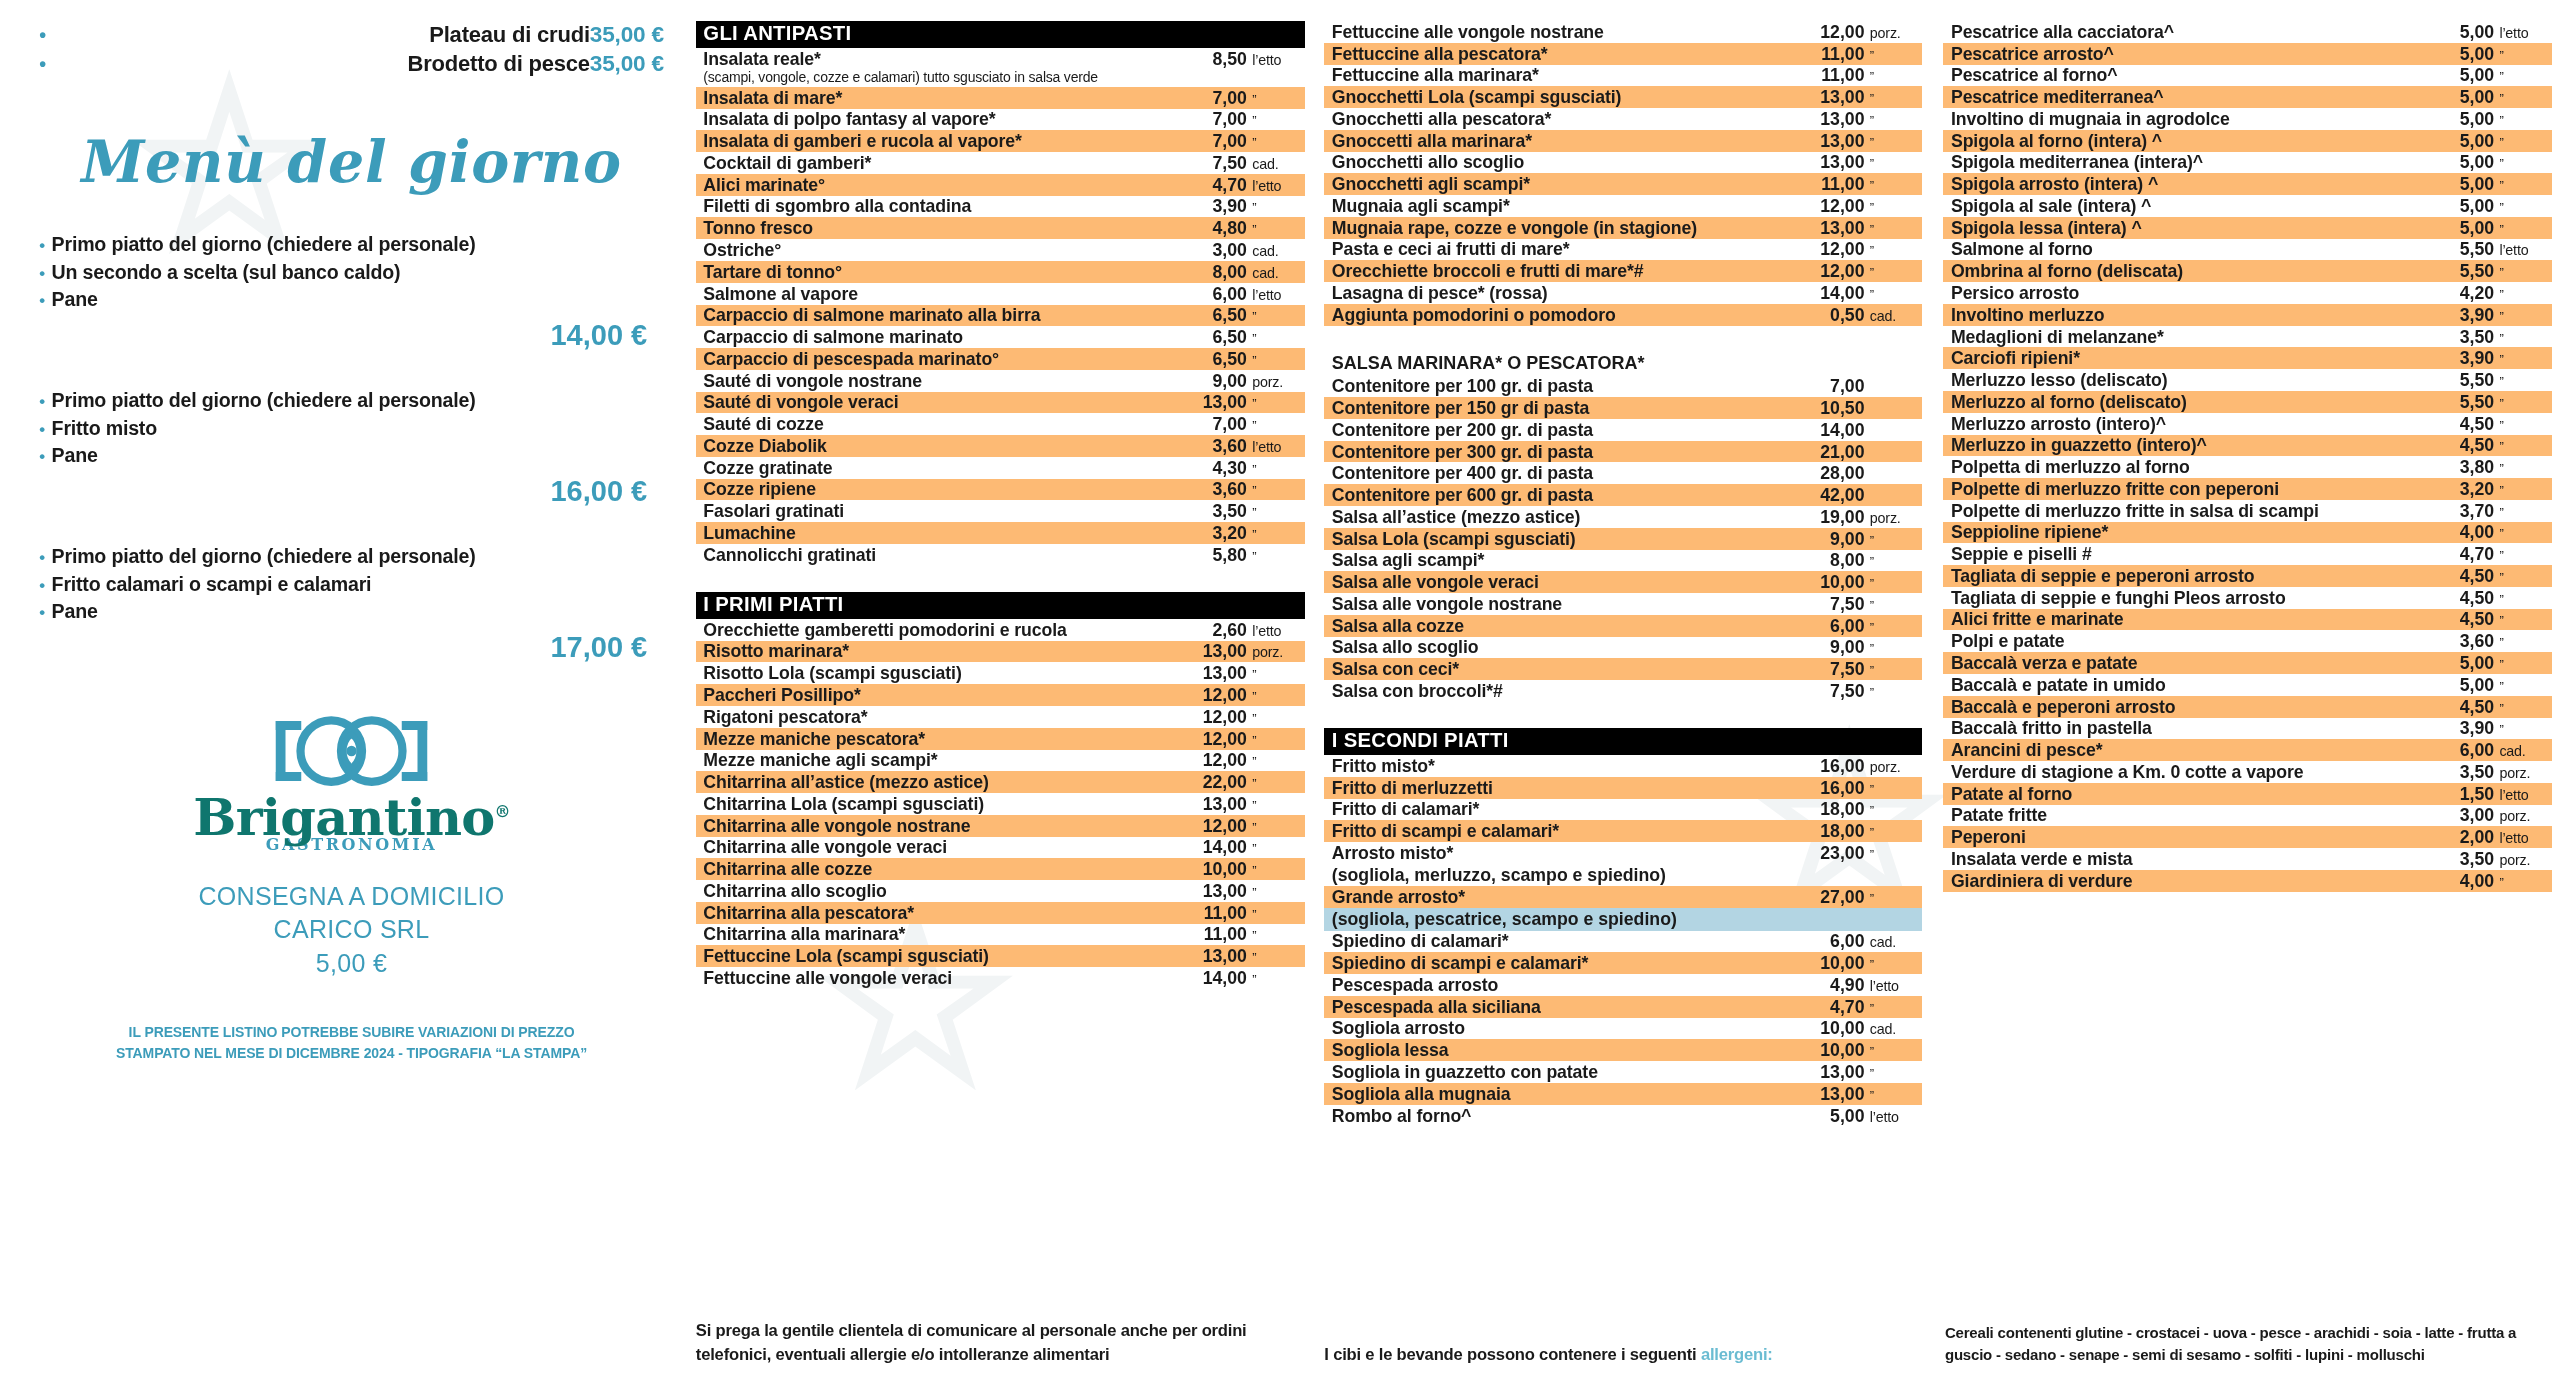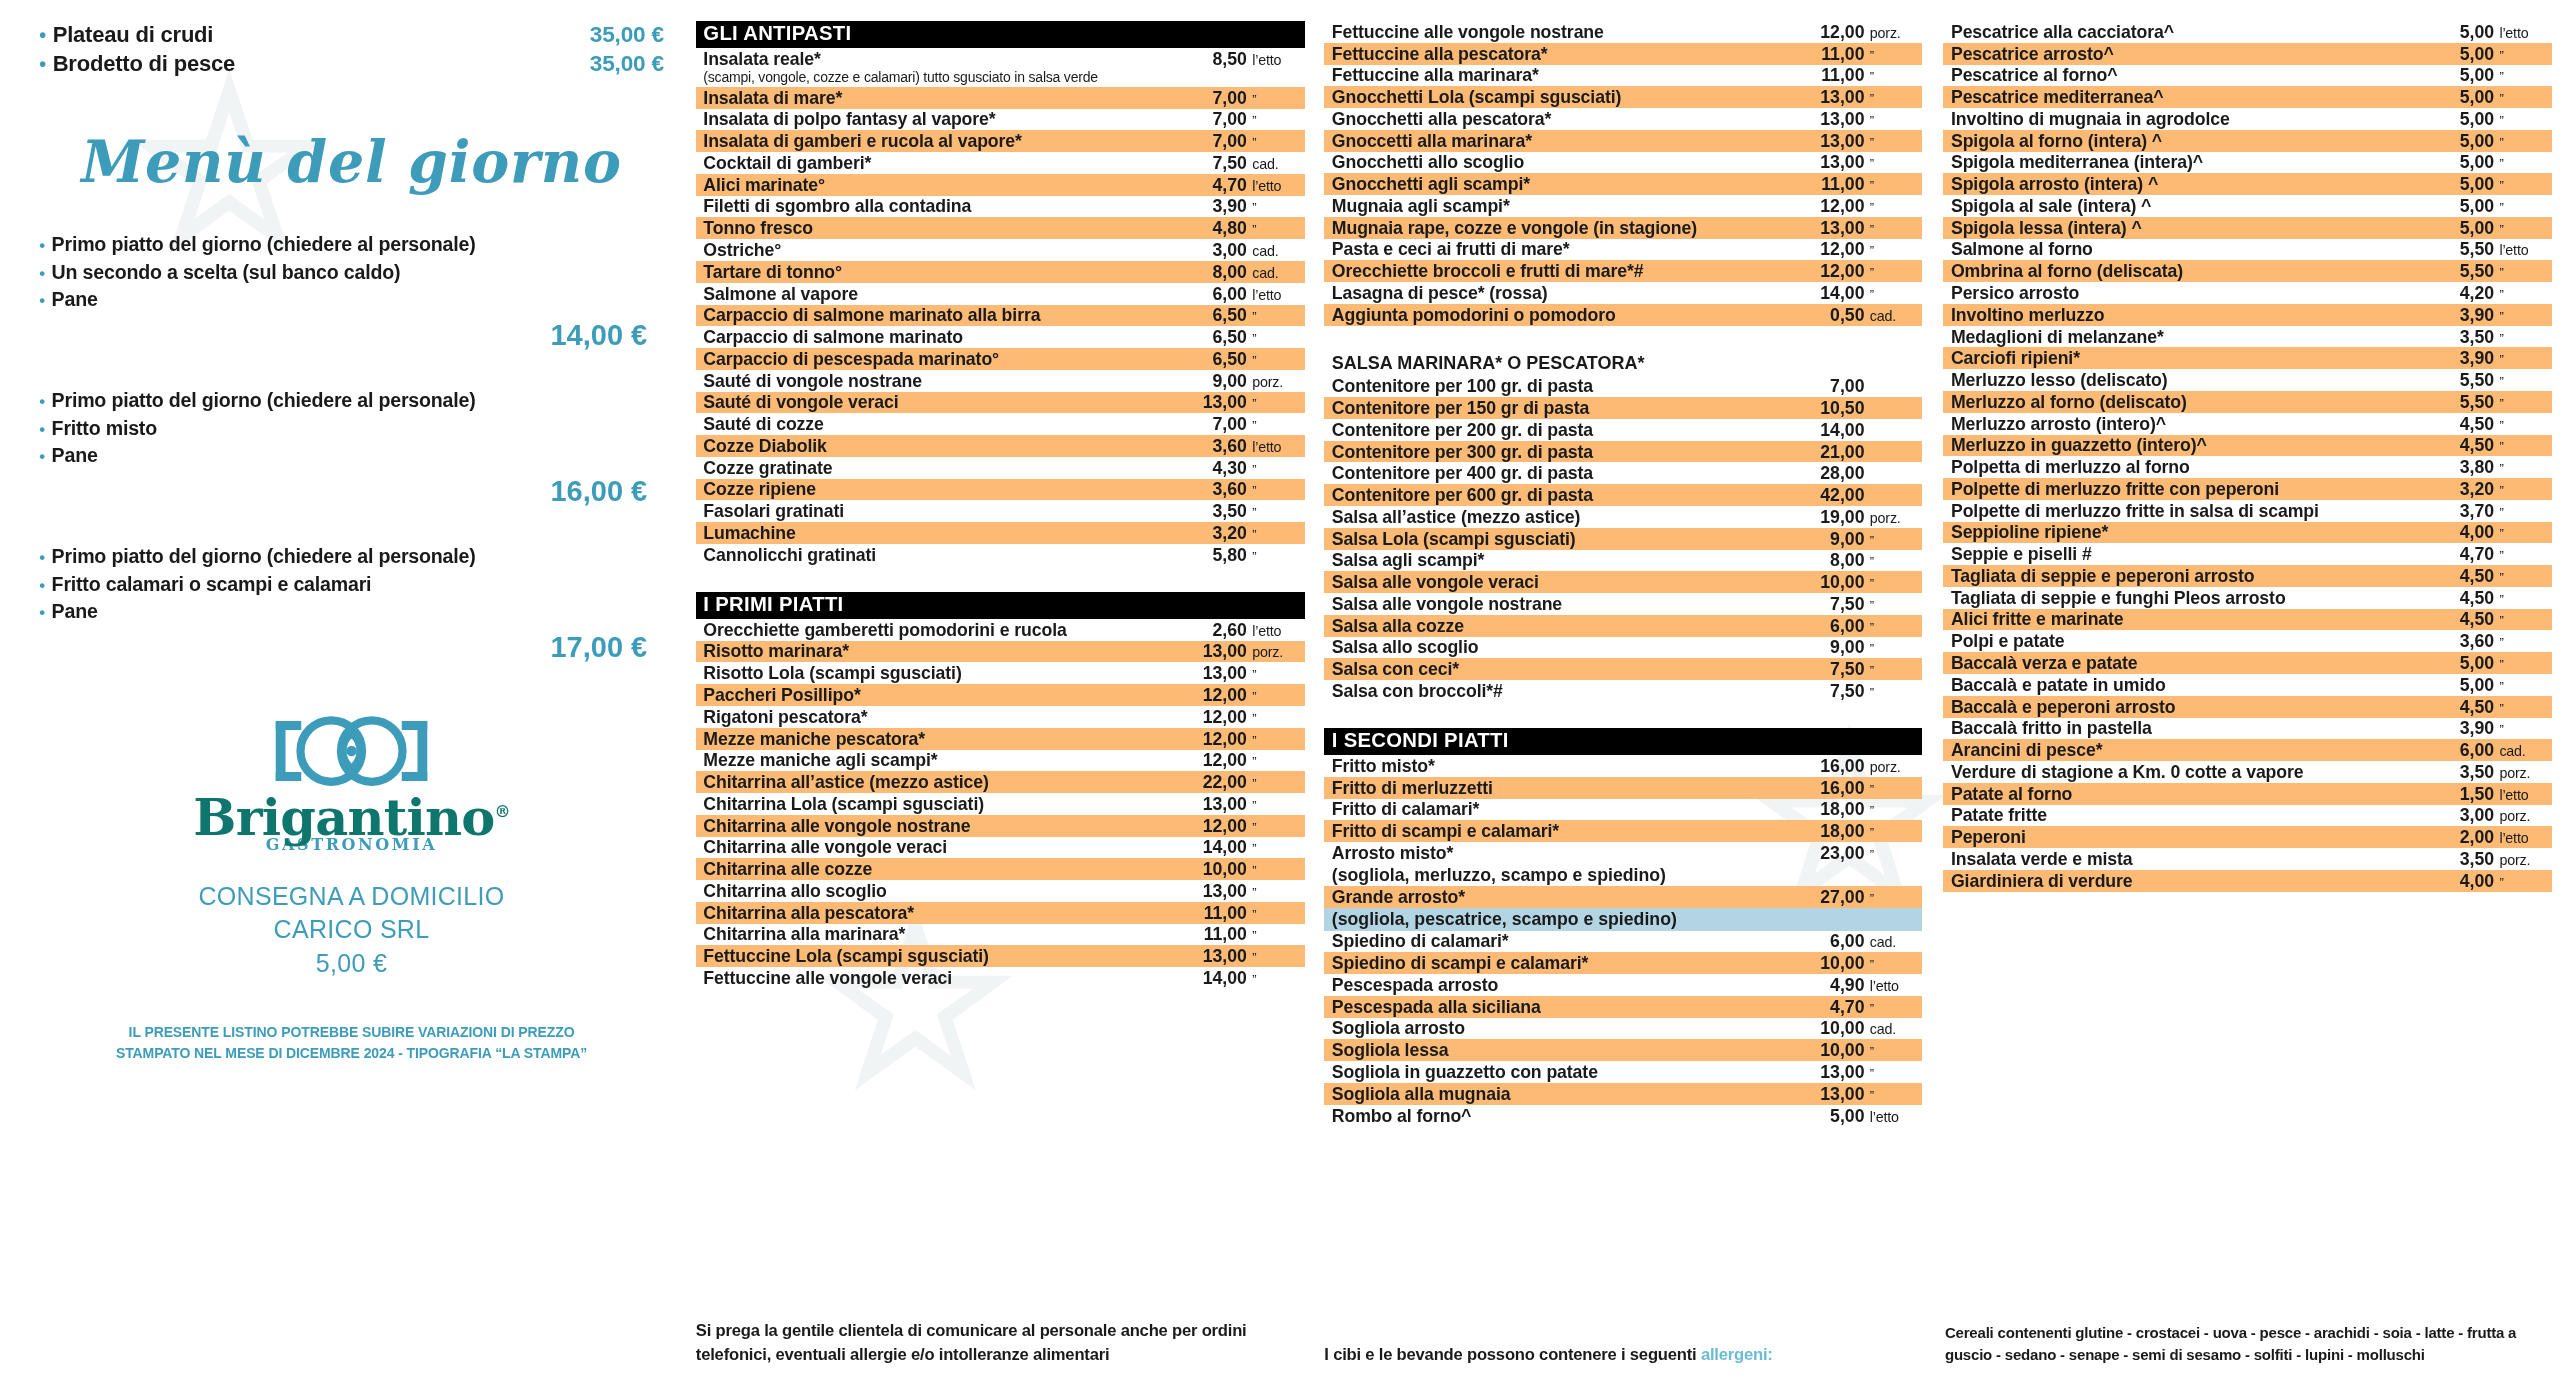--- a/index.html
+++ b/index.html
@@ -21,21 +21,21 @@
   .page{position:relative;z-index:2;display:flex;width:2576px;height:1395px;
         box-sizing:border-box;padding:21px 16.6px 7.5px 16.6px;}
   .col{position:relative;box-sizing:border-box;}
   .col1{width:682px;padding:0 26px 0 22.6px;}
   .col2{width:637px;padding:0 13.6px 0 6px;}
   .col3{width:626px;padding:0 13.6px 0 6px;}
   .col4{width:632px;padding:0 7.5px 0 7.5px;}
   .sp-row{display:flex;align-items:baseline;font-size:22px;font-weight:700;
           letter-spacing:-0.2px;line-height:1.28;}
   .sp-row .bullet{color:#3c9cba;font-size:19.6px;margin-right:6.8px;line-height:1;}
-  .sp-row .nm{flex:1;white-space:nowrap;}
+  .sp-row .nm{flex:1;white-space:nowrap;text-align:right;}
   .sp-row .pr{color:#3c9cba;font-weight:700;font-size:22.6px;}
 
   .menu-title{
     text-align:center;color:#3c9cba;font-family:"DejaVu Serif",serif;
     font-style:italic;font-weight:700;font-size:57px;
     letter-spacing:0.8px;margin:54px 0 0 0;line-height:1;
   }
 
   .combo{margin-top:41px;}
   .combo ul{margin:0;padding:0;list-style:none;}

